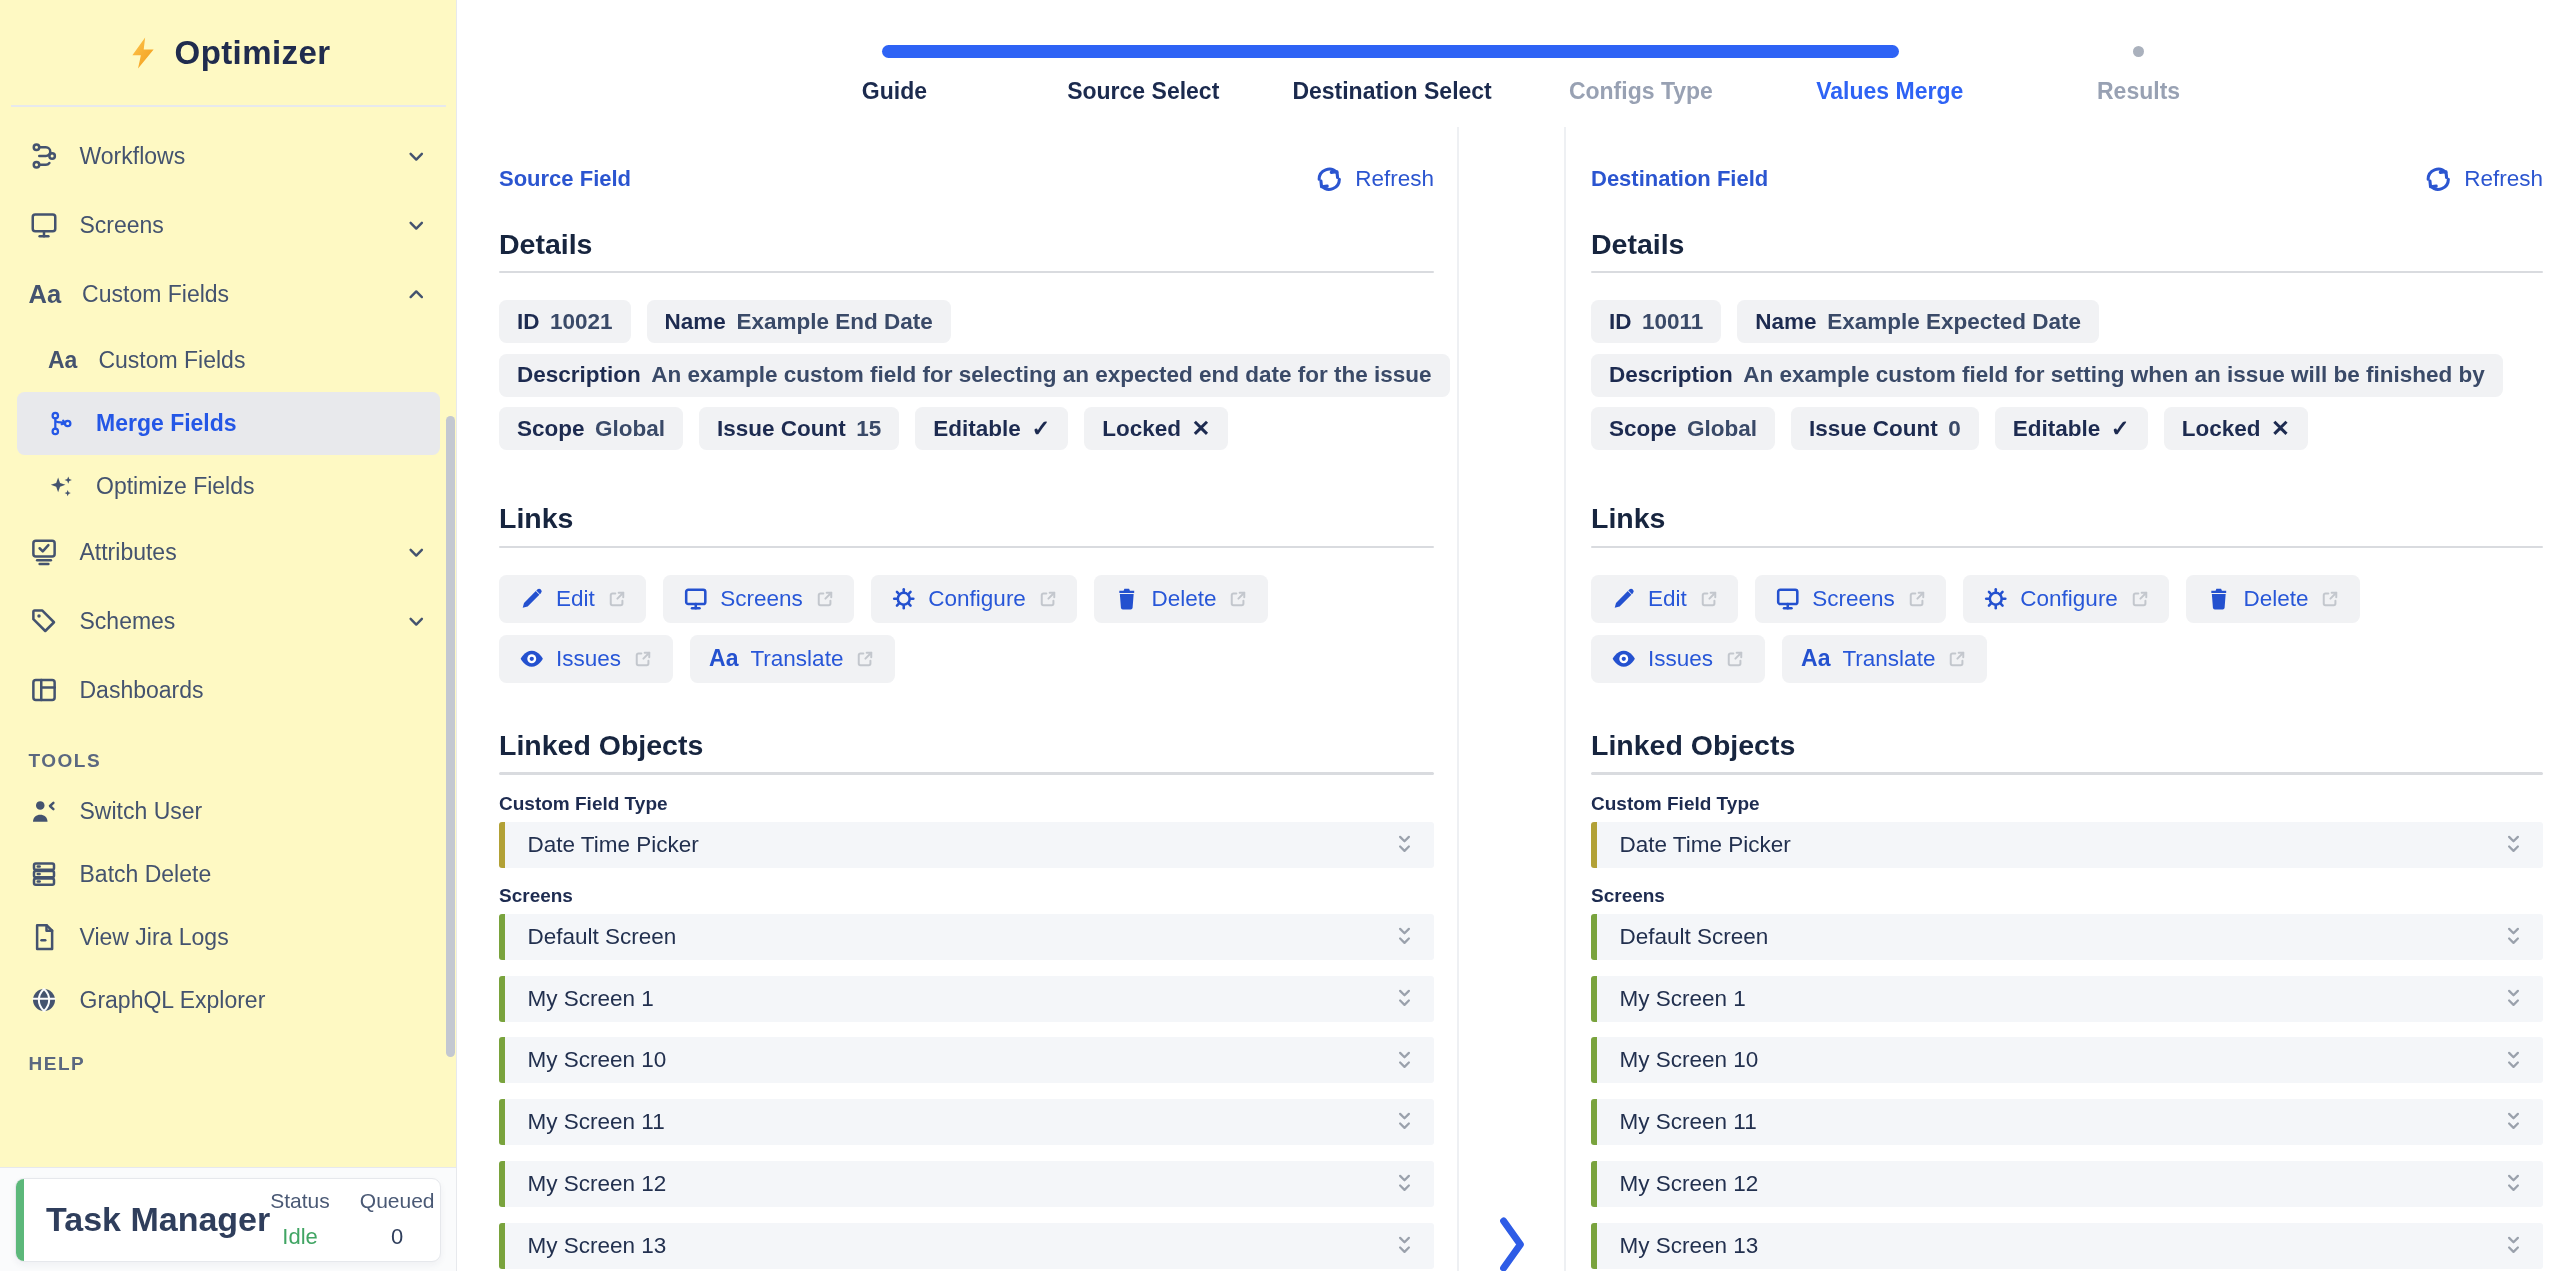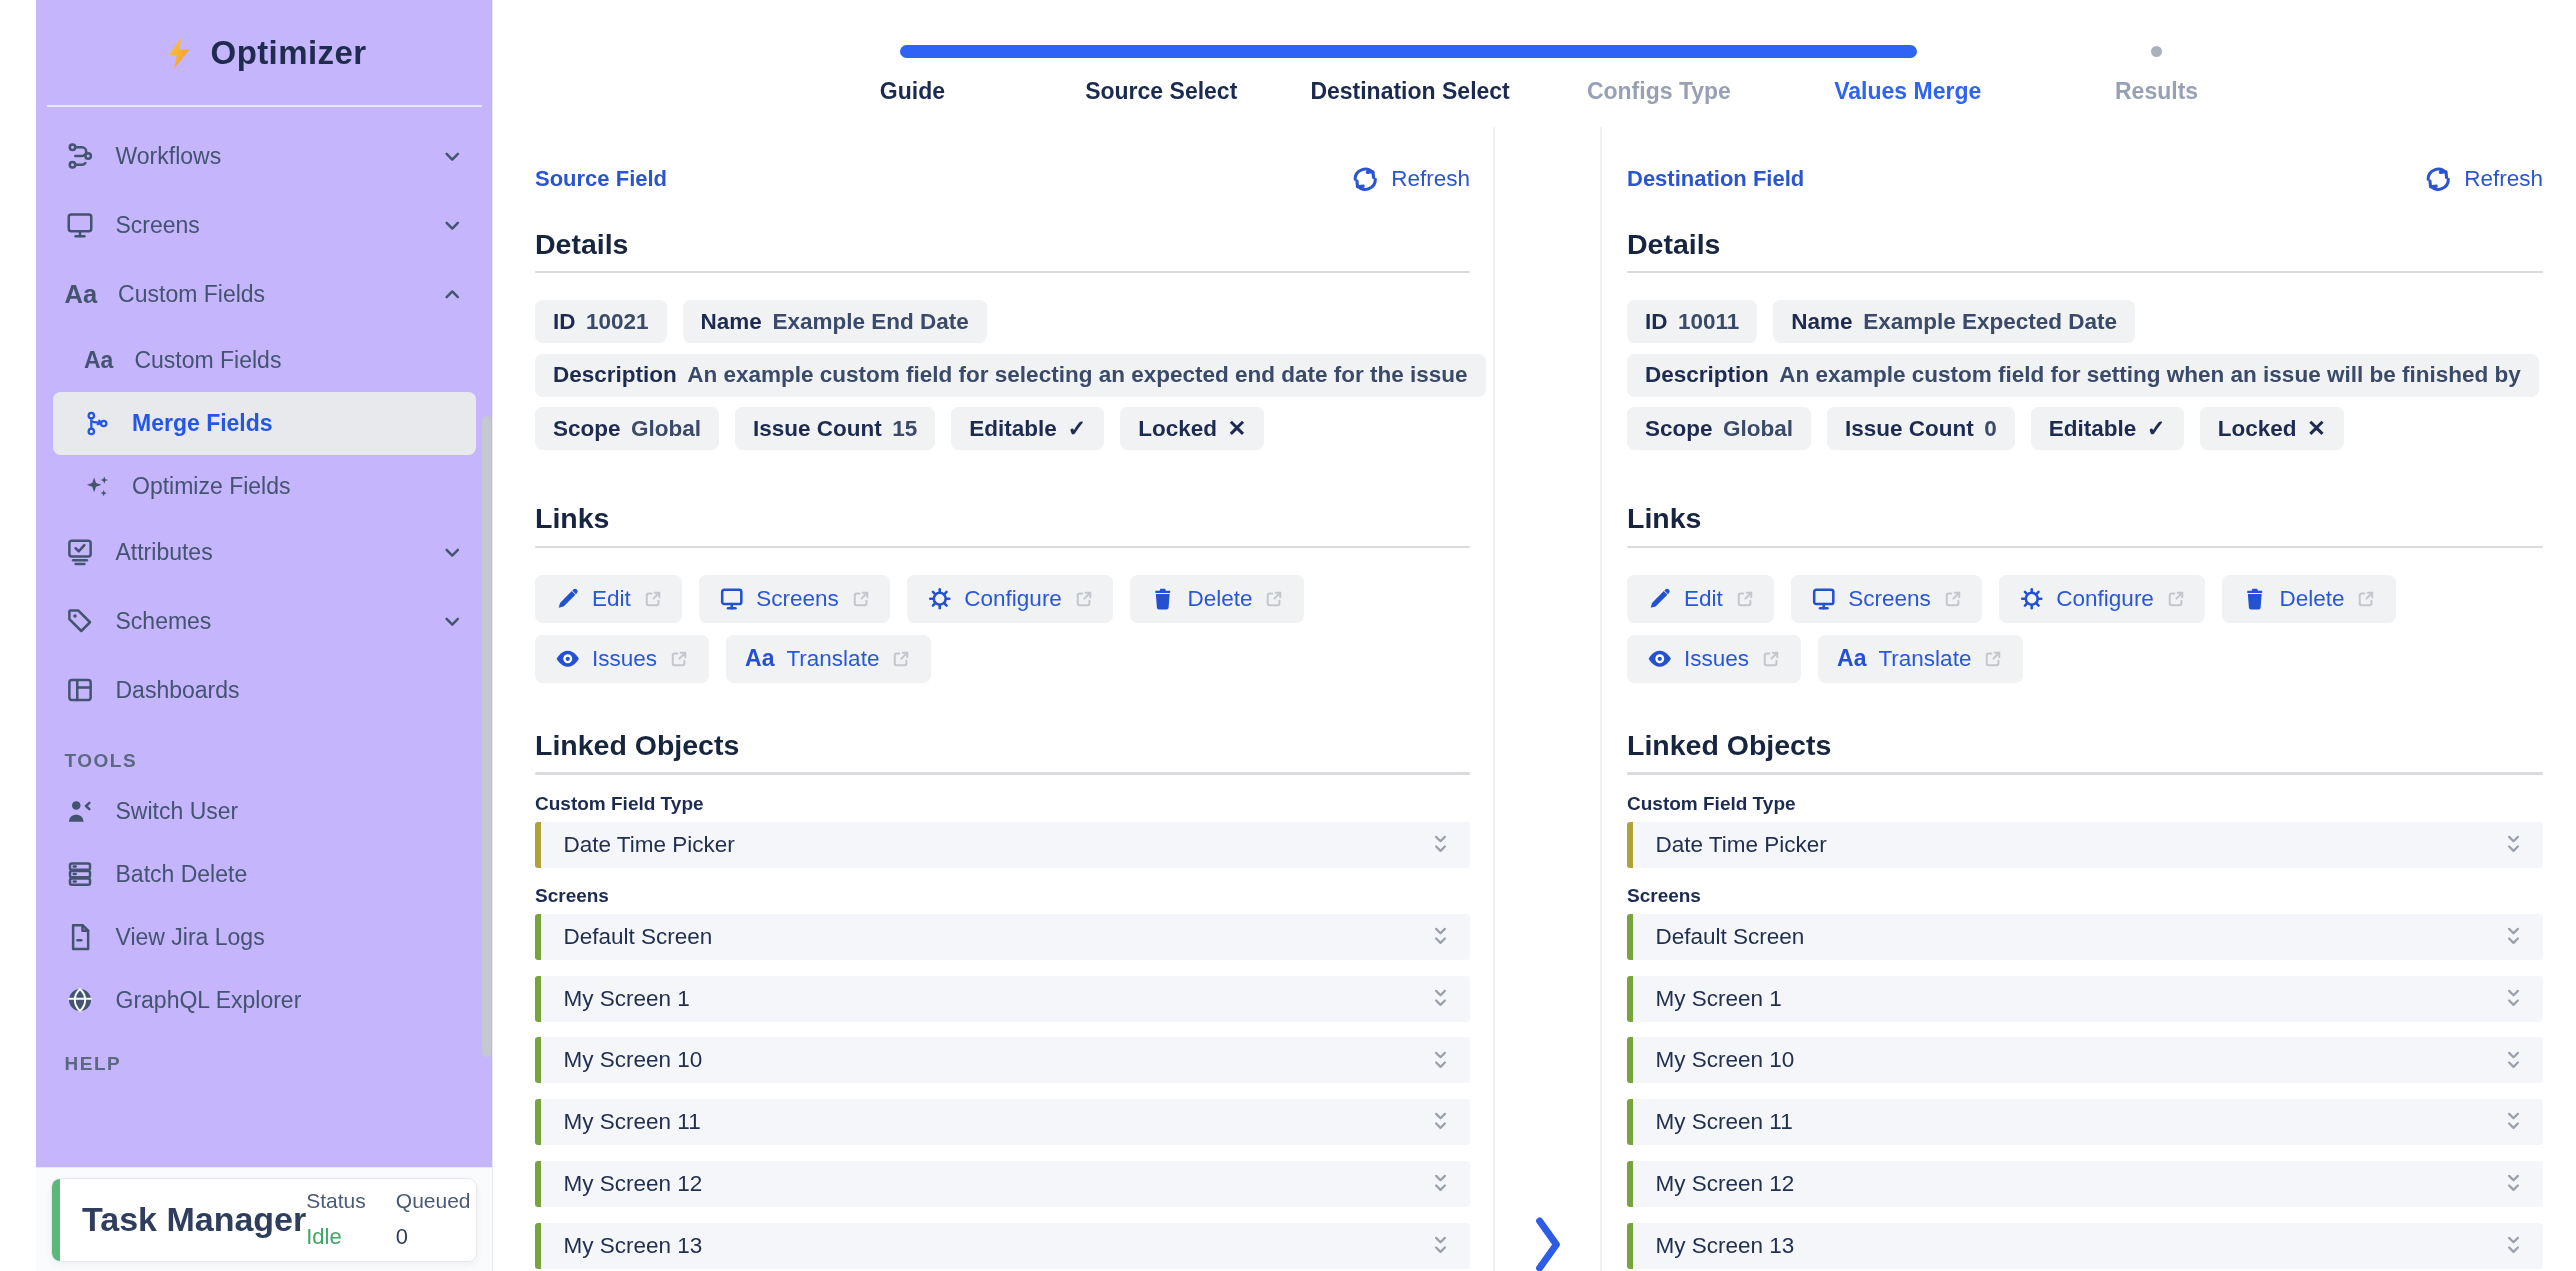--- a/index.html
+++ b/index.html
@@ -1,20 +1,20 @@
 <!DOCTYPE html>
 <html style="font-size:12px"><head>
 <meta charset="utf-8">
 <style>
   * { box-sizing: border-box; margin: 0; padding: 0; }
   html,body { width:2576px; height:1272px; overflow:hidden; }
   body { font-family:"Liberation Sans", sans-serif; background:#ffffff; color:#22304f; display:flex; }
 
   
-  .sidebar { position:relative; width:457px; min-width:457px; height:100%; background:#c4b5fd; border-right:1.5px solid #e7e9ed;margin-left:36px; }
+  .sidebar { position:relative; width:457px; min-width:457px; height:100%; background:#fef9c3; border-right:1.5px solid #e7e9ed; }
   .logo-row { height:105px; display:flex; align-items:center; justify-content:center; gap:15px; }
   .logo-text { font-size:33px; font-weight:bold; color:#202c4e; letter-spacing:0.4px; }
   .logo-divider { height:1.5px; background:#e7e9ed; margin:0 10.5px; }
   .nav { padding:15px 16.5px 0 16.5px; overflow:hidden; height:1042px; }
   .nav-item { height:69px; display:flex; align-items:center; gap:21px; padding:0 12px; border-radius:7.5px; color:#44536f; font-size:23px; cursor:pointer; white-space:nowrap; }
   .nav-item.sub { height:63px; padding-left:31.5px; }
   .nav-item.active { background:#e8e9ec; color:#2457e6; font-weight:bold; }
   .nav-item.active .ic { stroke:#2457e6; }
   .nav-item .ic { width:30px; height:30px; stroke:#44536f; fill:none; stroke-width:2; stroke-linecap:round; stroke-linejoin:round; flex:0 0 auto; }
   .nav-item.sub .ic { width:27px; height:27px; }
@@ -22,21 +22,21 @@
   .nav-item.sub .aa { font-size:23px; }
   .chev { width:22.5px; height:22.5px; stroke:#44536f; fill:none; stroke-width:2.6; stroke-linecap:round; stroke-linejoin:round; margin-left:auto; flex:0 0 auto; }
   .section-label { font-size:19px; font-weight:bold; color:#5b6880; letter-spacing:1.5px; margin:25.5px 0 7.5px 12px; }
   .section-label.help { margin-top:21px; }
 
   .sidebar-bottom { position:absolute; left:0; right:0; bottom:0; height:105px; background:#fafbfc; border-top:1.5px solid #e7e9ed; z-index:2; }
   .task-card { position:relative; margin:9.7px 15px 0 15px; height:84px; background:#ffffff; border:1.5px solid #e6e8ec; border-radius:9px; display:flex; align-items:center; overflow:hidden; box-shadow:0 3px 7.5px rgba(30,40,70,0.05); }
   .task-green { position:absolute; left:0; top:0; bottom:0; width:7.5px; background:#5cb87a; }
   .task-title { font-size:34px; font-weight:bold; color:#2f3e5c; margin-left:30px; white-space:nowrap; }
   .task-cols { margin-left:auto; display:flex; gap:30px; padding-right:28.5px; }
-  .task-col { display:flex; flex-direction:column; gap:11px; }
+  .task-col { display:flex; flex-direction:column; align-items:center; gap:11px; }
   .task-label { font-size:21px; color:#4a5975; }
   .task-value { font-size:22px; color:#2f3e5c; }
   .task-value.idle { color:#41a564; }
 
   .sb-scroll-thumb { position:absolute; right:0.7px; top:416px; width:9.7px; height:641px; border-radius:5.2px; background:#c3c8d1; z-index:3; }
 
   
   .main { flex:1; display:flex; flex-direction:column; height:100%; }
 
   

